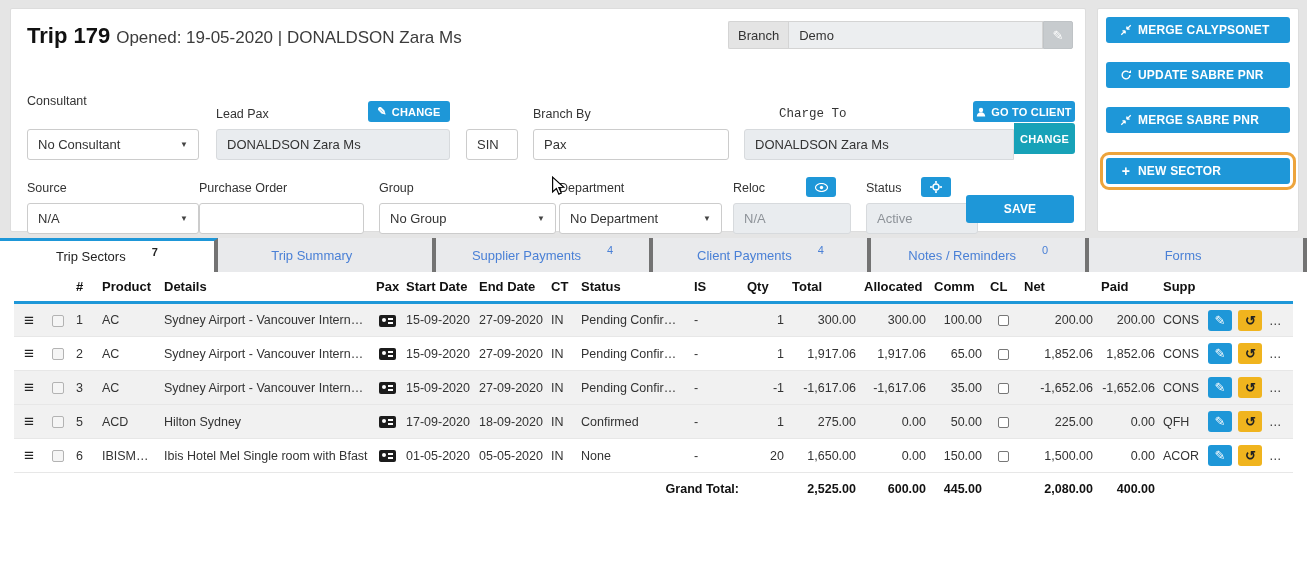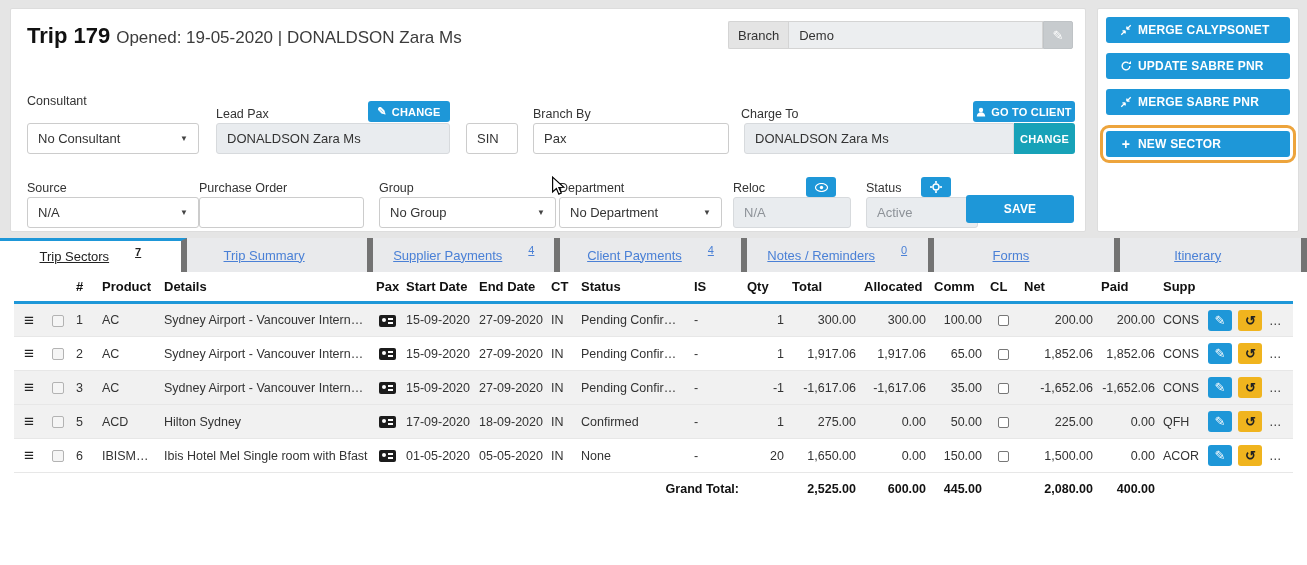--- a/index.html
+++ b/index.html
@@ -34,21 +34,21 @@
   .branch-value { flex:1; background:#eceef0; border:1px solid #d4d4d4;
     display:flex; align-items:center; padding:0 10px; color:#333;}
   .branch-edit { width:30px; background:#c7cbce; border:1px solid #bfc3c6;
     color:#fff; display:flex; align-items:center; justify-content:center;
     font-size:13px; border-radius:0 2px 2px 0; cursor:pointer;}
 
   .fld-label { position:absolute; font-size:12.5px; color:#333; }
   .fld-input, .fld-select {
     position:absolute; height:31px; border:1px solid #ccc; border-radius:3px;
     background:#fff; font-size:13px; color:#333; display:flex; align-items:center;
-    padding:0 10px; font-family:"Liberation Sans",sans-serif;
+    padding:0 10px; font-family:"Liberation Sans",sans-serif;margin-top:6px;
   }
   input.fld-input { display:block; padding:0 10px; }
   .fld-select { justify-content:space-between; cursor:pointer; }
   .fld-select .caret { font-size:8px; color:#444; }
   .fld-disabled { background:#e9ecef; border-color:#d7dadd; }
   .fld-ghost { background:#e9ecef; border-color:#d7dadd; color:#8d9298; }
 
   .btn-blue {
     background:#1e97d8; color:#fff; border:none; border-radius:3px;
     font-weight:bold; font-size:11px; font-family:"Liberation Sans",sans-serif;
@@ -61,33 +61,33 @@
     display:inline-flex; align-items:center; justify-content:center; gap:6px;
     cursor:pointer; letter-spacing:.2px;
   }
   .mini-icon-btn {
     position:absolute; width:30px; height:20px; border-radius:3px; background:#1e97d8;
     color:#fff; display:flex; align-items:center; justify-content:center; cursor:pointer;
   }
   .save-btn { position:absolute; left:955px; top:186px; width:108px; height:28px; font-size:12px; }
 
   
-  .side-btn { width:100%; height:26px; margin-bottom:10px; font-size:12px;
+  .side-btn { width:100%; height:26px; margin-bottom:19px; font-size:12px;
     justify-content:flex-start; padding-left:13px; }
   .side-btn .ic { width:14px; display:inline-flex; justify-content:center; }
   .highlight-wrap { border:3px solid #eda43c; border-radius:9px; padding:3px 3px;
     margin:0 -6px; }
   .highlight-wrap .side-btn { margin-bottom:0; }
 
   
   .tabs { position:absolute; left:0; top:238px; width:1307px; height:34px; display:flex; }
   .tab {
     flex:1; display:flex; align-items:center; justify-content:center;
     font-size:13px; color:#4a80d6; background:#e9eaec; cursor:pointer;
-    border-right:6px solid #737373; position:relative;text-decoration:underline;
+    border-right:4px solid #737373; position:relative;
   }
   .tab .badge { margin-left:26px; font-size:11px; position:relative; top:-5px; color:#4a80d6; }
   .tab.active { background:#fff; color:#222; border-top:3px solid #1e97d8; font-weight:normal; }
   .tab.active .badge { color:#222; font-weight:bold; }
 
   
   .bottom-card { position:absolute; left:0; top:272px; width:1307px; height:293px; background:#fff; }
   table.sectors { border-collapse:collapse; table-layout:fixed; margin:0 14px; width:1279px; font-size:12.5px; }
   table.sectors th {
     text-align:left; font-weight:bold; color:#111; font-size:13px;
@@ -151,21 +151,21 @@
   <div class="fld-input fld-disabled" style="left:205px; top:114px; width:234px;">
     <span>DONALDSON Zara Ms</span>
   </div>
 
   <div class="fld-label" style="left:455px; top:98px;margin-top:29px;">Dest</div>
   <input class="fld-input" style="left: 455px; top: 114px; width: 52px;" value="SIN">
 
   <div class="fld-label" style="left:522px; top:98px;">Branch By</div>
   <input class="fld-input" style="left: 522px; top: 114px; width: 196px;" value="Pax">
 
-  <div class="fld-label" style="left:730px; top:98px;">Charge To</div>
+  <div class="fld-label" style="left:768px; top:98px;font-family:Liberation Mono, monospace;">Charge To</div>
   <button class="btn-blue" style="position:absolute; left:962px; top:92px; width:102px; height:21px;">
     <svg class="ic-svg" width="10" height="10" viewBox="0 0 10 10">
         <circle cx="5" cy="3" r="2.2" fill="#fff"></circle>
         <path d="M0.8 9.5 a4.2 4.2 0 0 1 8.4 0 z" fill="#fff"></path>
       </svg>
     <span>GO TO CLIENT</span>
   </button>
   <div class="fld-input fld-disabled" style="left:733px; top:114px; width:270px; border-radius:3px 0 0 3px;">
     <span>DONALDSON Zara Ms</span>
   </div>
@@ -284,24 +284,20 @@
     <div class="tab">
       <span>Notes / Reminders</span>
       <span class="badge">0</span>
     </div>
 
     <div class="tab">
       <span>Forms</span>
       <span class="badge"></span>
     </div>
 
-    <div class="tab">
-      <span>Itinerary</span>
-      <span class="badge"></span>
-    </div>
 
 </div>
 
 <div class="bottom-card">
   <table class="sectors">
     <colgroup>
       <col style="width:30px">
         <col style="width:28px">
         <col style="width:26px">
         <col style="width:62px">

